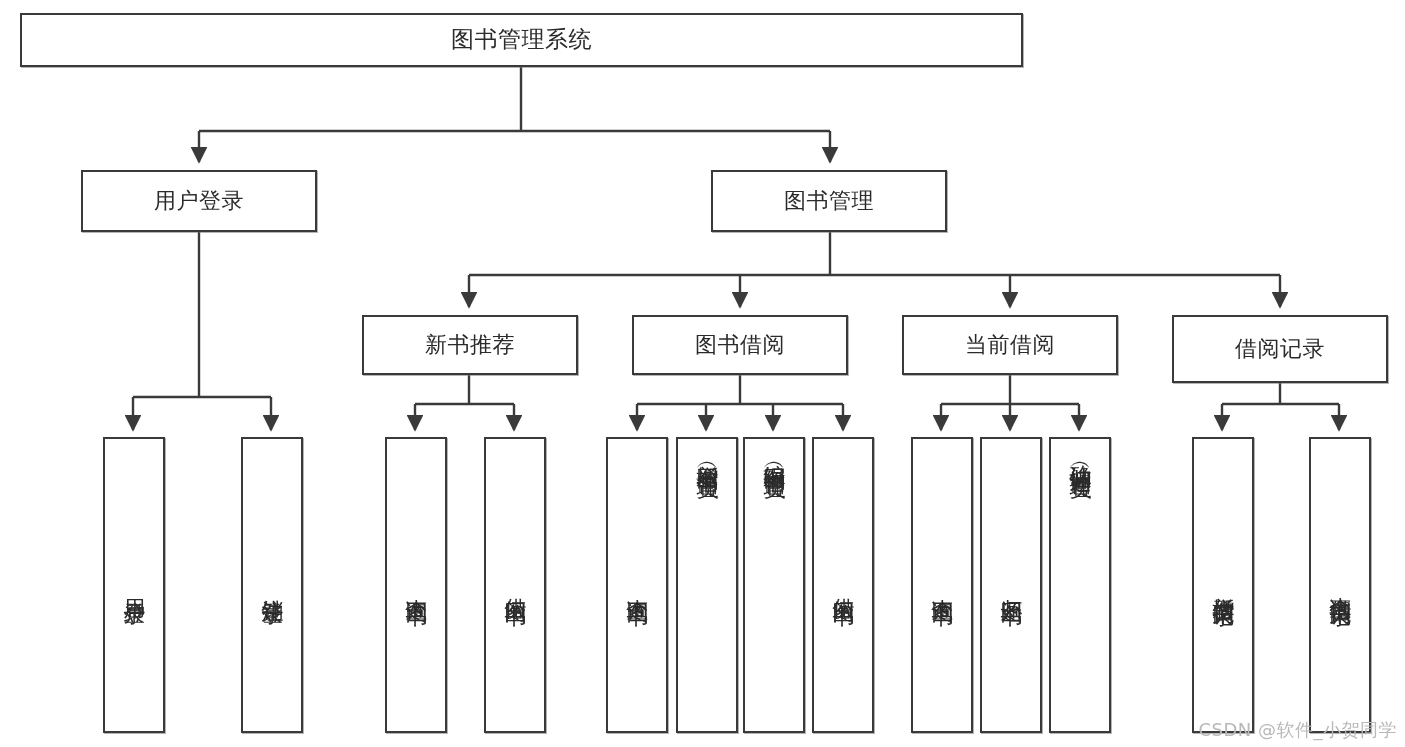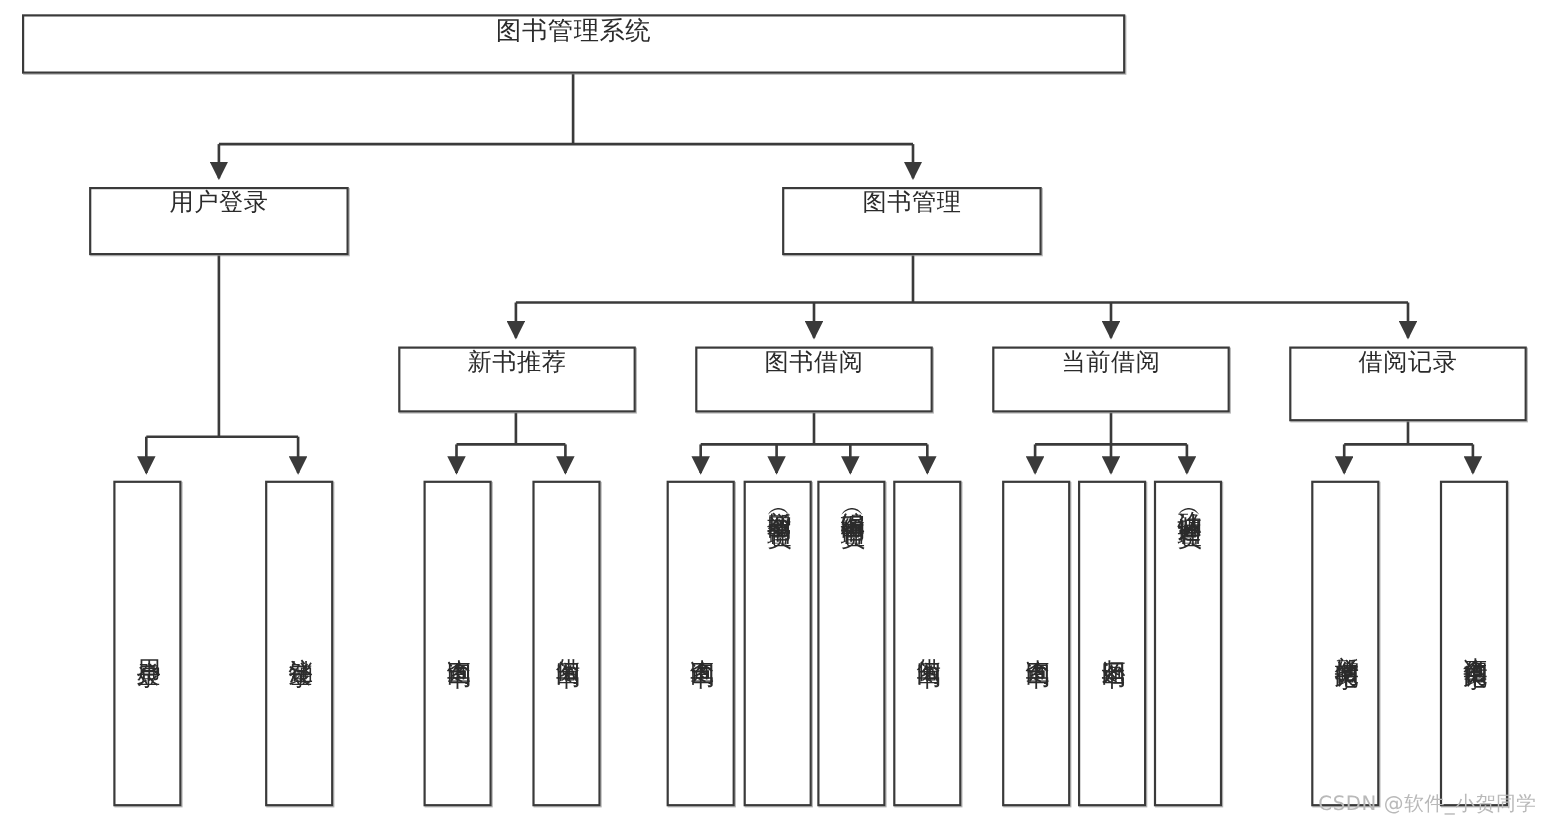--- a/index.html
+++ b/index.html
@@ -25,21 +25,21 @@
     height: 747px;
     pointer-events: none;
   }
   .node {
     position: absolute;
     box-sizing: border-box;
     background: #ffffff;
     border: 2px solid #3a3a3a;
     box-shadow: 1px 1px 0 0 rgba(120,120,120,0.55);
     display: flex;
-    align-items: flex-start;
+    align-items: center;
     justify-content: center;
     color: #2b2b2b;
   }
   .node .label {
     display: block;
     text-align: center;
     line-height: 1.18;
     white-space: nowrap;
   }
   .node.horiz .label {

